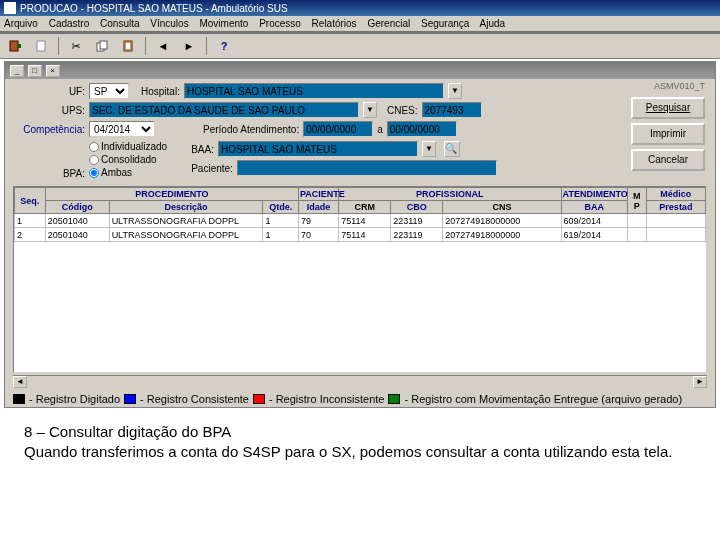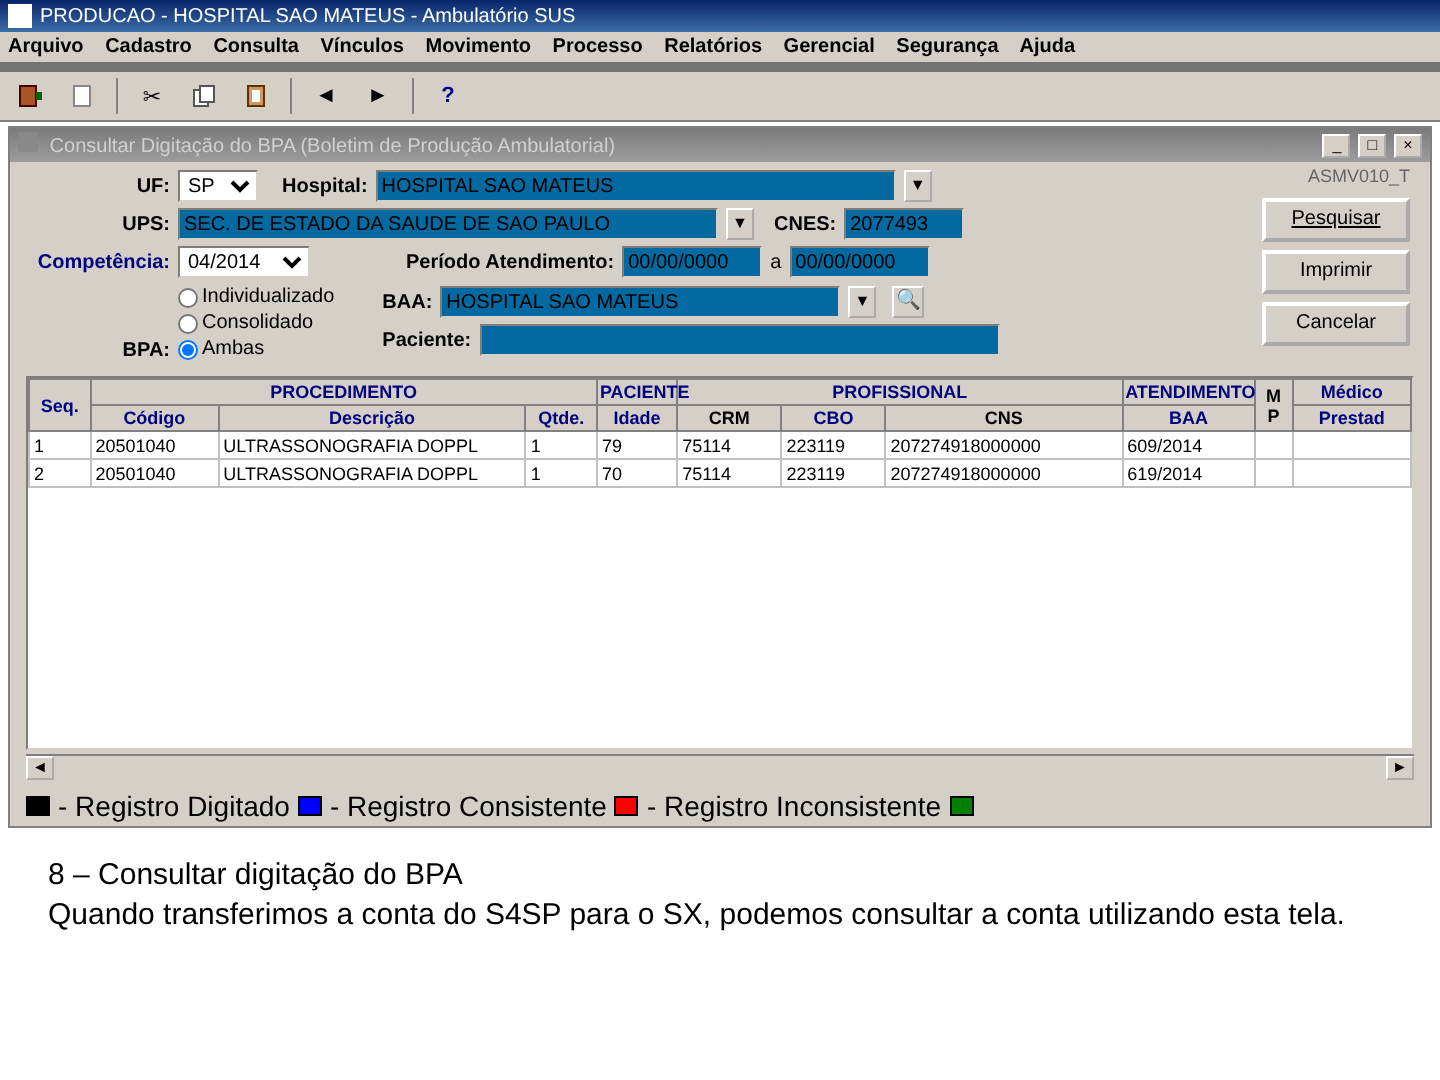--- a/index.html
+++ b/index.html
@@ -1,49 +1,49 @@
 <!DOCTYPE html>
 <html><head>
 <meta charset="utf-8">
 <style>
   * { box-sizing: border-box; margin: 0; padding: 0; font-family: "Tahoma", "Arial", sans-serif; }
   body { background: #fff; width: 720px; height: 540px; overflow: hidden; }
   .app { width: 720px; }
   .titlebar { background: linear-gradient(#0a246a,#3a6ea5); color: #fff; font-size: 10px; padding: 2px 4px; display: flex; align-items: center; }
   .titlebar .logo { width: 12px; height: 12px; background: #fff; margin-right: 4px; display:inline-block; }
-  .menubar { background: #d4d0c8; font-size: 10px; padding: 2px 4px; border-bottom: 5px solid #737373; font-weight: bold; }
+  .menubar { background: #d4d0c8; font-size: 10px; padding: 2px 4px; border-bottom: 3px solid #737373; }
   .menubar span { margin-right: 8px; color: #000; }
   .toolbar { background: #d4d0c8; padding: 2px 4px; border-bottom: 1px solid #808080; display:flex; gap:4px; align-items:center; }
   .tbtn { width: 22px; height: 20px; background: #d4d0c8; border: 1px solid #d4d0c8; display:inline-flex; align-items:center; justify-content:center; font-size:11px; }
   .sep { width:1px; height:18px; background:#808080; margin:0 2px; }
   .subwin { margin: 2px 4px; border: 1px solid #808080; background: #d4d0c8; }
   .subtitle { background: linear-gradient(#7b7b7b,#9c9c9c); color:#d0d0d0; font-size:10px; padding:2px 4px; display:flex; align-items:center; justify-content:space-between; }
   .subtitle .winbtns span { display:inline-block; width:14px; height:12px; background:#d4d0c8; border:1px outset #fff; font-size:8px; text-align:center; line-height:10px; color:#000; margin-left:1px;}
   .form { padding: 4px 8px 2px 8px; font-size: 10px; position: relative; }
   .ver { position:absolute; right:10px; top:2px; font-size:9px; color:#666; }
   .row { display:flex; align-items:center; margin-bottom:3px; gap:4px; }
-  .lbl { text-align:right; font-weight:bold; color:#000; }
+  .lbl { text-align:right; font-weight:normal; color:#000; }
   .lbl.blue { color:#000080; }
   .inp { background:#0369a1; border:1px inset #d4d0c8; font-size:10px; padding:1px 2px; height:16px; }
   .sel { background:#fff; border:1px inset #d4d0c8; font-size:10px; height:16px; }
   .btncol { position:absolute; right:10px; top:18px; display:flex; flex-direction:column; gap:4px; width:74px; }
   .btn3d { background:#d4d0c8; border:2px outset #fff; font-size:10px; height:22px; text-align:center; line-height:18px; }
   .radio { display:flex; align-items:center; gap:2px; font-size:10px; margin:1px 0;}
   .radio input { width:10px; height:10px; }
   .grid { margin: 2px 8px; background:#fff; border:1px inset #d4d0c8; font-size:9px; }
   .grid table { border-collapse:collapse; width:100%; table-layout:fixed; }
   .grid th { background:#d4d0c8; border:1px solid #808080; font-size:9px; padding:1px; font-weight:bold; }
   .grid th.grp { background:#d4d0c8; color:#000080; }
   .grid th.blue { color:#000080; }
   .grid td { border:1px solid #c0c0c0; padding:1px 2px; font-size:9px; height:14px; overflow:hidden; white-space:nowrap; }
   .gridbody { height:130px; background:#fff; }
   .scrollbar { height:14px; background:#d4d0c8; border-top:1px solid #808080; position:relative; margin:0 8px; }
   .scrollbar .arr { position:absolute; width:14px; height:12px; background:#d4d0c8; border:1px outset #fff; font-size:8px; text-align:center; line-height:10px; top:0; }
   .scrollbar .arr.l { left:0; } .scrollbar .arr.r { right:0; }
-  .legend { margin:4px 8px 2px 8px; font-size:14px; display:flex; align-items:center; gap:4px; flex-wrap:wrap; }
+  .legend { margin:4px 8px 2px 8px; font-size:11px; display:flex; align-items:center; gap:4px; flex-wrap:wrap; }
   .sw { width:12px; height:10px; display:inline-block; border:1px solid #000; }
   .caption { padding: 12px 12px 0 24px; font-size: 15px; line-height:1.35; color:#000; font-family: Arial, sans-serif; }
   svg { display:block; }
 </style>
 </head>
 <body>
 
 <div class="app">
 
   <div class="titlebar">
@@ -92,24 +92,20 @@
       </span>
     <span class="sep"></span>
     <span class="tbtn">◄</span>
     <span class="tbtn">►</span>
     <span class="sep"></span>
     <span class="tbtn" style="font-weight:bold;color:#008;">?</span>
   </div>
 
   <div class="subwin">
     <div class="subtitle">
-      <span>
-        <span style="display:inline-block;width:10px;height:10px;background:#888;margin-right:3px;"></span>
-        <span>Consultar Digitação do BPA (Boletim de Produção Ambulatorial)</span>
-      </span>
       <span class="winbtns">
         <span>_</span>
         <span>□</span>
         <span>×</span>
       </span>
     </div>
 
     <div class="form">
       <span class="ver">ASMV010_T</span>
 
@@ -250,20 +246,21 @@
     </div>
 
     <div class="legend">
       <span class="sw" style="background:#000"></span>
       <span>- Registro Digitado</span>
       <span class="sw" style="background:#0000ff"></span>
       <span>- Registro Consistente</span>
       <span class="sw" style="background:#ff0000"></span>
       <span>- Registro Inconsistente</span>
       <span class="sw" style="background:#008000"></span>
+      <span>- Registro com Movimentação Entregue (arquivo gerado)</span>
     </div>
   </div>
 </div>
 
 <div class="caption">
   <div>8 – Consultar digitação do BPA</div>
   <div>Quando transferimos a conta do S4SP para o SX, podemos consultar a conta utilizando esta tela.</div>
 </div>
 
 </body></html>

